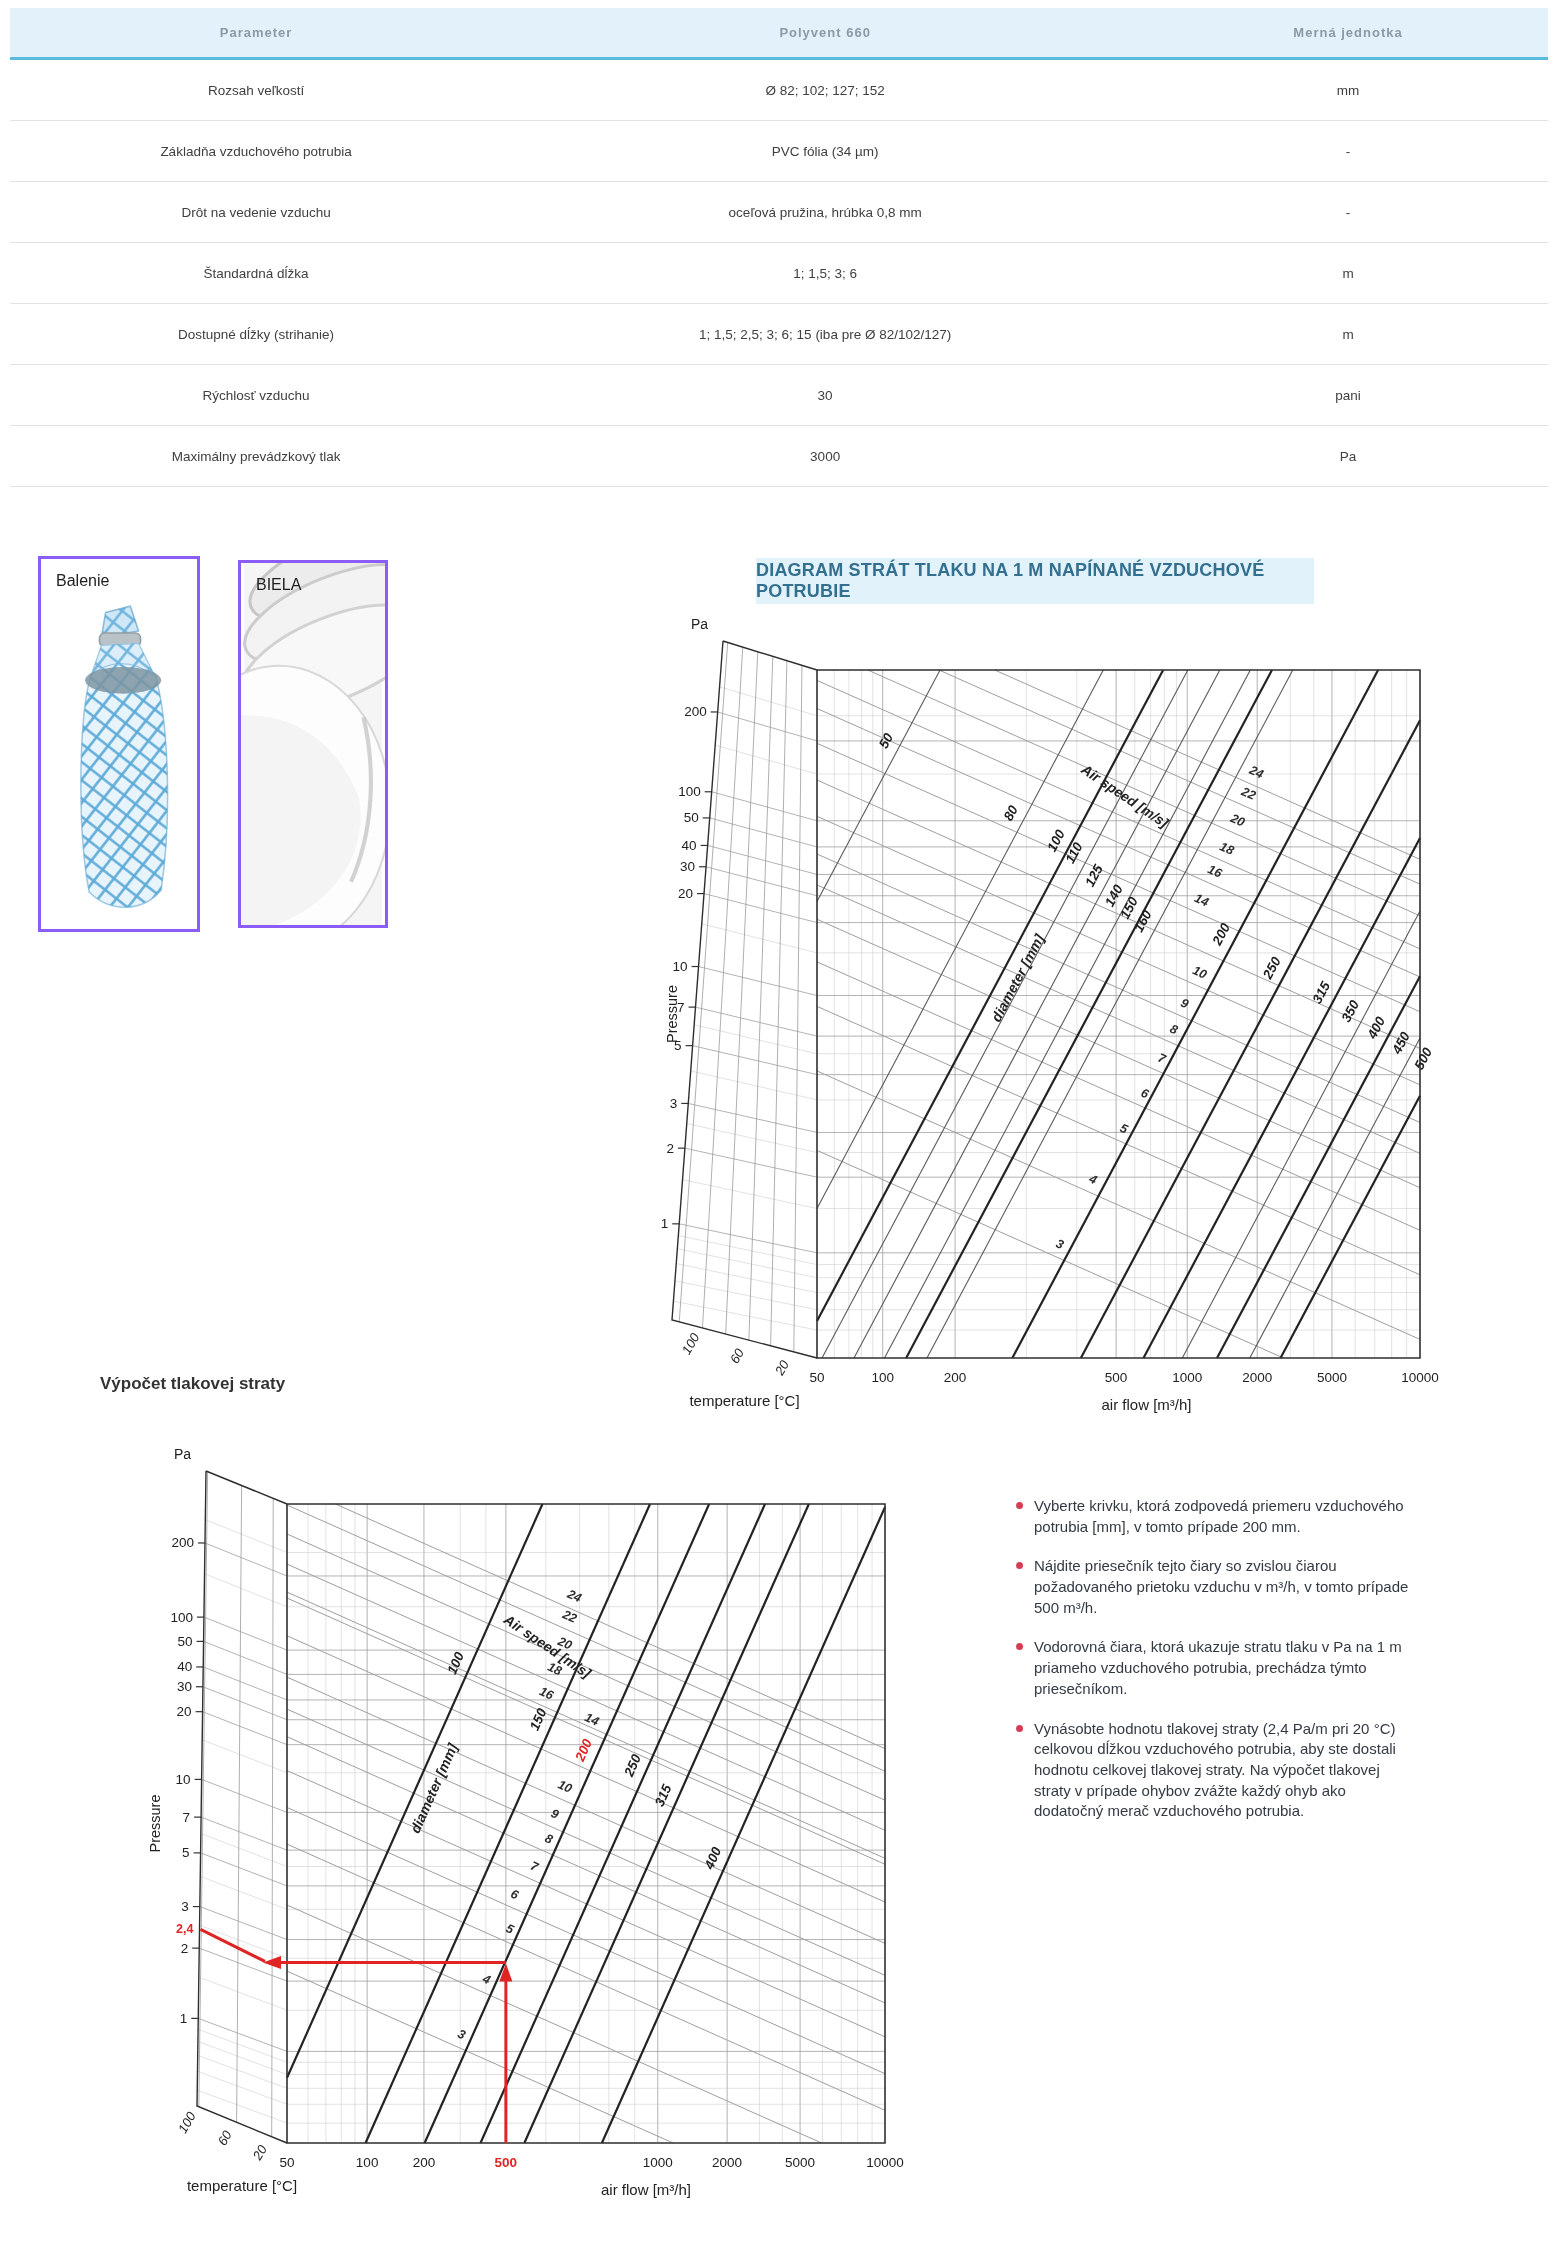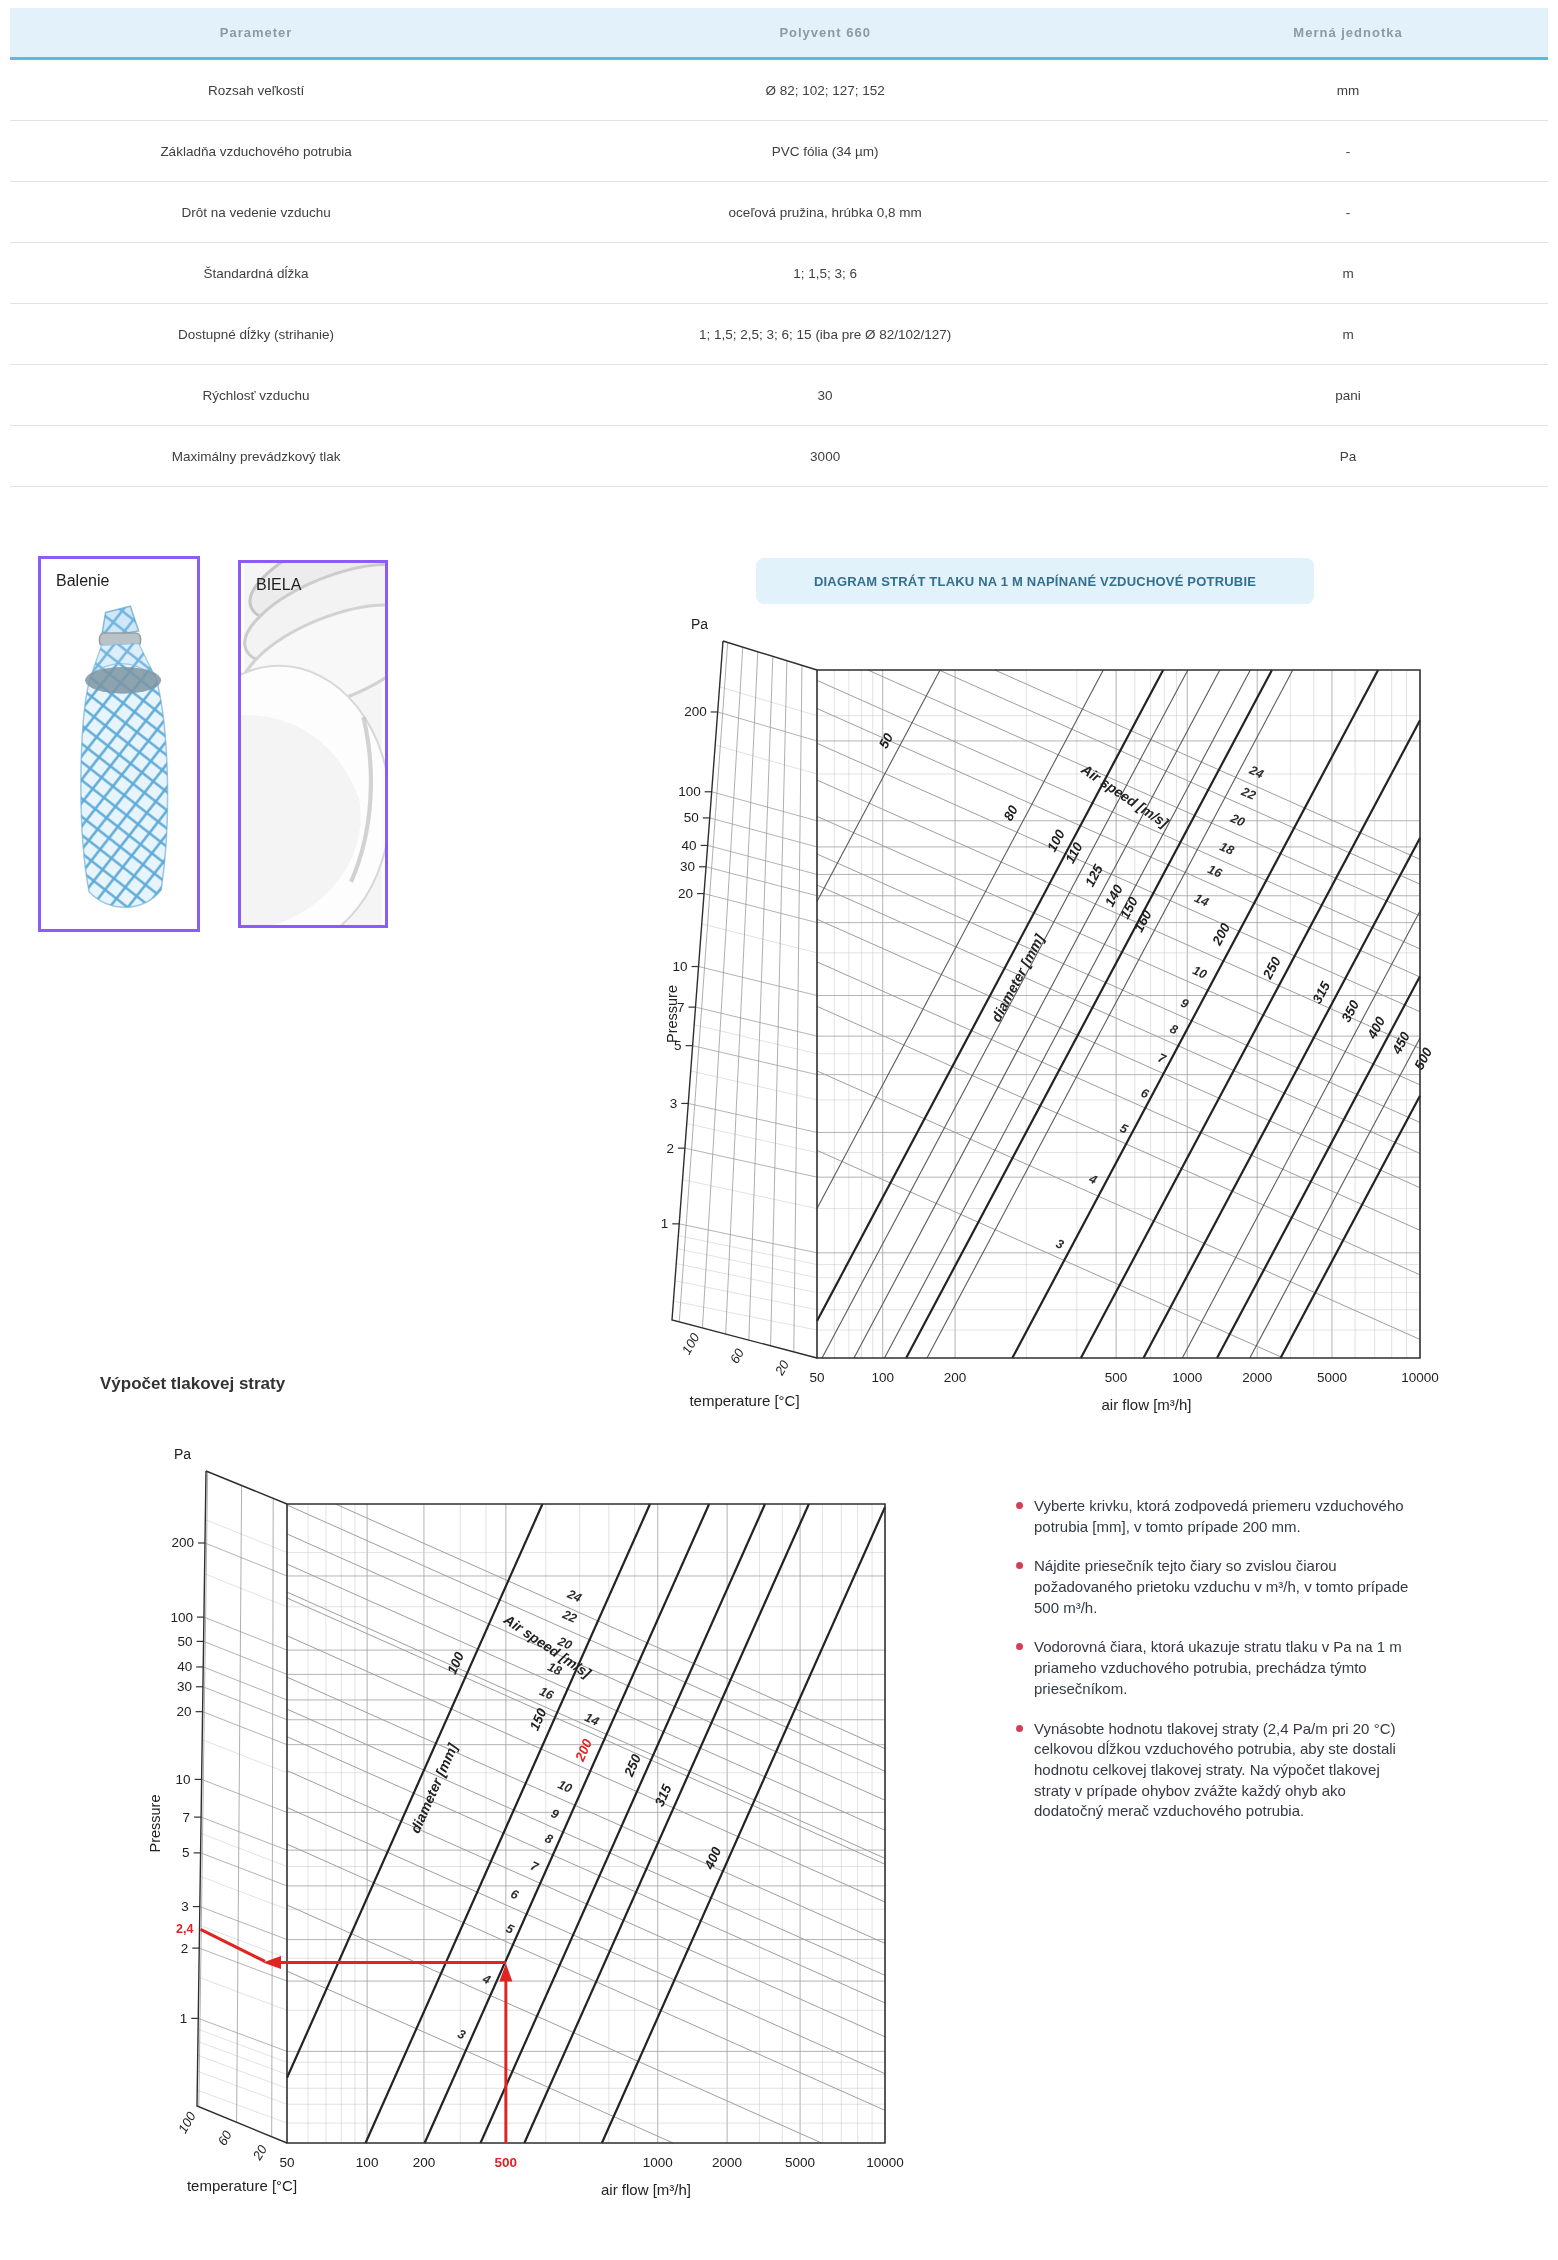--- a/index.html
+++ b/index.html
@@ -14,22 +14,22 @@
 
   
   .img-box{position:absolute;border:3px solid #8b5cf6;background:#fff;}
   #box-balenie{left:38px;top:556px;width:156px;height:370px;}
   #box-biela{left:238px;top:560px;width:144px;height:362px;}
   .img-label{position:absolute;left:15px;top:13px;font-size:16px;color:#1d1d1d;z-index:2;}
   .art{position:absolute;left:0;top:0;width:100%;height:100%;}
 
   
   .banner{position:absolute;left:756px;top:558px;width:558px;height:46px;background:#e1f2fb;
-    color:#336f8e;font-weight:bold;font-size:13px;display:flex;align-items:center;justify-content:center;
-    border-radius:8px;letter-spacing:.2px;}
+    color:#336f8e;font-weight:bold;font-size:18px;display:flex;align-items:center;justify-content:center;
+    border-radius:0;letter-spacing:.2px;}
 
   
   .section-title{position:absolute;left:100px;top:1374px;font-size:17px;font-weight:bold;color:#333;}
   .bullets{position:absolute;left:1008px;top:1488px;width:400px;list-style:none;margin:8px;padding:0;}
   .bullets li{display:flex;gap:11px;margin-bottom:19px;}
   .bullets .dot{flex:none;width:7px;height:7px;border-radius:50%;background:#d63d55;margin-top:6px;}
   .bullets .btext{font-size:15px;line-height:1.38;color:#333a44;}
 
   #chartsvg{position:absolute;left:0;top:0;}
   #chartsvg text{font-family:"Liberation Sans",sans-serif;}

